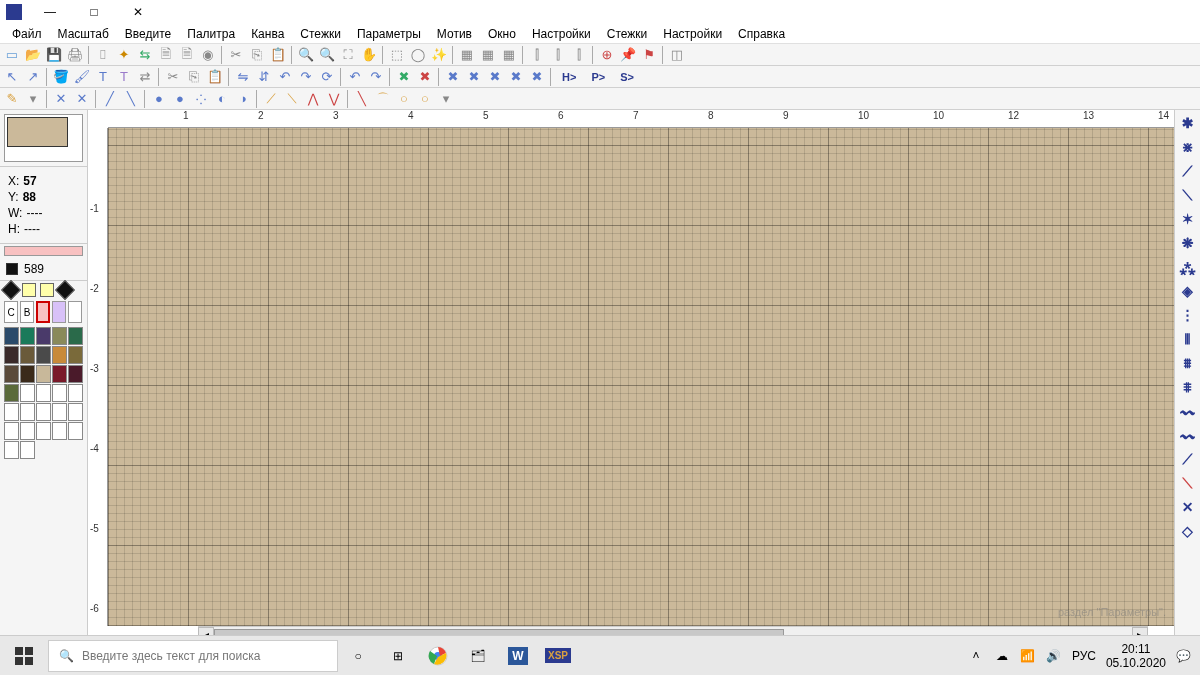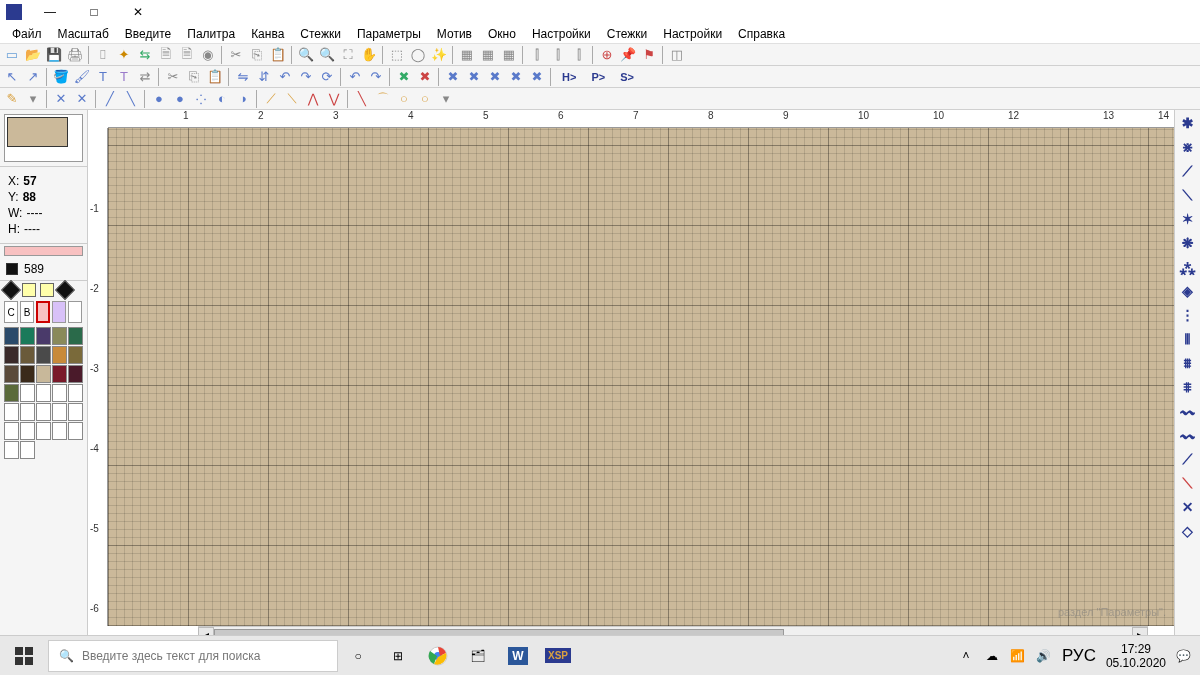--- a/index.html
+++ b/index.html
@@ -436,21 +436,21 @@
         <div class="tick" style="left: 225px;">3</div>
         <div class="tick" style="left: 300px;">4</div>
         <div class="tick" style="left: 375px;">5</div>
         <div class="tick" style="left: 450px;">6</div>
         <div class="tick" style="left: 525px;">7</div>
         <div class="tick" style="left: 600px;">8</div>
         <div class="tick" style="left: 675px;">9</div>
         <div class="tick" style="left: 750px;">10</div>
         <div class="tick" style="left: 825px;">10</div>
         <div class="tick" style="left: 900px;">12</div>
-        <div class="tick" style="left: 995px;">13</div>
+        <div class="tick" style="left: 975px;">13</div>
         <div class="tick" style="left: 1050px; text-align: right;">14</div>
       </div>
     <div class="canvas-row">
       <div class="ruler-v" id="rulerv">
           <div class="tick" style="top: 80px;">-1</div>
           <div class="tick" style="top: 160px;">-2</div>
           <div class="tick" style="top: 240px;">-3</div>
           <div class="tick" style="top: 320px;">-4</div>
           <div class="tick" style="top: 400px;">-5</div>
           <div class="tick" style="top: 480px;">-6</div>
@@ -528,20 +528,20 @@
       <span style="background:#2b579a;color:#fff;padding:2px 4px;font-weight:bold">W</span>
     </div>
   <div class="task-icon">
       <span style="background:#2b3a8f;color:#d8a040;padding:2px 3px;font-size:10px;font-weight:bold">XSP</span>
     </div>
   <div class="tray">
     <span class="tray-ico">˄</span>
     <span class="tray-ico">☁</span>
     <span class="tray-ico">📶</span>
     <span class="tray-ico">🔊</span>
-    <span class="tray-ico" style="font-size:17px;width:auto">РУС</span>
+    <span class="tray-ico" style="font-size:12px;width:auto">РУС</span>
     <div class="clock">
-      <div>17:29</div>
+      <div>20:11</div>
       <div>05.10.2020</div>
     </div>
     <span class="tray-ico">💬</span>
   </div>
 </div>
 
 </body></html>

